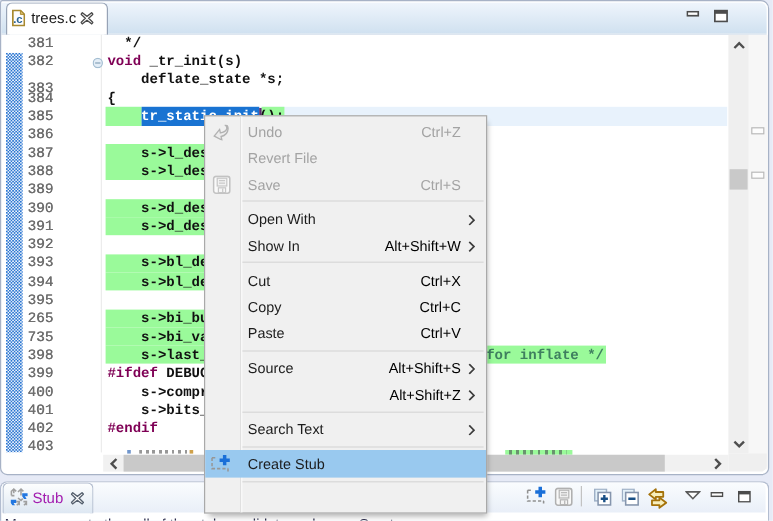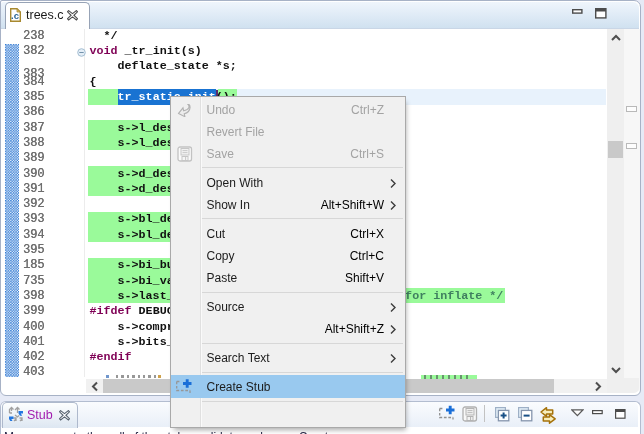--- a/index.html
+++ b/index.html
@@ -52,36 +52,36 @@
 <div class="abs" style="left:215.5px;top:89.8px;width:2px;height:14px;background:#5b2a6a"></div>
 <div class="abs" style="left:88px;top:119.9px;width:269.5px;height:15.3px;background:#9afa9a"></div>
 <div class="abs" style="left:88px;top:135.2px;width:290.5px;height:15.3px;background:#9afa9a"></div>
 <div class="abs" style="left:88px;top:165.8px;width:269.5px;height:15.3px;background:#9afa9a"></div>
 <div class="abs" style="left:88px;top:181.1px;width:290.5px;height:15.3px;background:#9afa9a"></div>
 <div class="abs" style="left:88px;top:211.7px;width:262.5px;height:15.3px;background:#9afa9a"></div>
 <div class="abs" style="left:88px;top:227.0px;width:304.5px;height:15.3px;background:#9afa9a"></div>
 <div class="abs" style="left:88px;top:257.6px;width:129.5px;height:15.3px;background:#9afa9a"></div>
 <div class="abs" style="left:88px;top:272.9px;width:143.5px;height:15.3px;background:#9afa9a"></div>
 <div class="abs" style="left:88px;top:288.2px;width:416.5px;height:15.3px;background:#9afa9a"></div>
-<div class="abs num" style="left:0;top:28.8px;width:44.5px;height:15.3px">238</div>
+<div class="abs num" style="left:0;top:28.8px;width:44.5px;height:15.3px">381</div>
 <div class="abs num" style="left:0;top:44.1px;width:44.5px;height:15.3px">382</div>
 <div class="abs num" style="left:0;top:67px;width:44.5px;height:15.3px">383</div>
 <div class="abs num" style="left:0;top:74.7px;width:44.5px;height:15.3px">384</div>
 <div class="abs num" style="left:0;top:90.0px;width:44.5px;height:15.3px">385</div>
 <div class="abs num" style="left:0;top:105.3px;width:44.5px;height:15.3px">386</div>
 <div class="abs num" style="left:0;top:120.6px;width:44.5px;height:15.3px">387</div>
 <div class="abs num" style="left:0;top:135.9px;width:44.5px;height:15.3px">388</div>
 <div class="abs num" style="left:0;top:151.2px;width:44.5px;height:15.3px">389</div>
 <div class="abs num" style="left:0;top:166.5px;width:44.5px;height:15.3px">390</div>
 <div class="abs num" style="left:0;top:181.8px;width:44.5px;height:15.3px">391</div>
 <div class="abs num" style="left:0;top:197.1px;width:44.5px;height:15.3px">392</div>
 <div class="abs num" style="left:0;top:212.4px;width:44.5px;height:15.3px">393</div>
 <div class="abs num" style="left:0;top:227.7px;width:44.5px;height:15.3px">394</div>
 <div class="abs num" style="left:0;top:243.0px;width:44.5px;height:15.3px">395</div>
-<div class="abs num" style="left:0;top:258.3px;width:44.5px;height:15.3px">185</div>
+<div class="abs num" style="left:0;top:258.3px;width:44.5px;height:15.3px">265</div>
 <div class="abs num" style="left:0;top:273.6px;width:44.5px;height:15.3px">735</div>
 <div class="abs num" style="left:0;top:288.9px;width:44.5px;height:15.3px">398</div>
 <div class="abs num" style="left:0;top:304.2px;width:44.5px;height:15.3px">399</div>
 <div class="abs num" style="left:0;top:319.5px;width:44.5px;height:15.3px">400</div>
 <div class="abs num" style="left:0;top:334.8px;width:44.5px;height:15.3px">401</div>
 <div class="abs num" style="left:0;top:350.1px;width:44.5px;height:15.3px">402</div>
 <div class="abs num" style="left:0;top:365.4px;width:44.5px;height:15.3px">403</div>
 <svg class="abs" style="left:76.5px;top:47.8px" width="9" height="9" viewBox="0 0 9 9">
 <circle cx="4.5" cy="4.5" r="3.8" fill="#e4eef7" stroke="#a3bdd1" stroke-width="1"></circle>
 <line x1="2.3" y1="4.5" x2="6.7" y2="4.5" stroke="#7292ab" stroke-width="1"></line>
@@ -204,23 +204,24 @@
 <div class="msc " style="top:97px">Alt+Shift+W</div>
 <svg class="abs" style="left:218.5px;top:104px" width="6" height="9" viewBox="0 0 6 9">
 <path d="M1 0.5 L5 4.5 L1 8.5" fill="none" stroke="#3c3c3c" stroke-width="1.4"></path>
     </svg>
 <div class="sepl" style="top:121px"></div>
 <div class="abs mi " style="left:35.5px;top:126px;height:22px">Cut</div>
 <div class="msc " style="top:126px">Ctrl+X</div>
 <div class="abs mi " style="left:35.5px;top:148px;height:22px">Copy</div>
 <div class="msc " style="top:148px">Ctrl+C</div>
 <div class="abs mi " style="left:35.5px;top:170px;height:22px">Paste</div>
-<div class="msc " style="top:170px">Shift+V</div>
+<div class="msc " style="top:170px">Ctrl+V</div>
 <div class="sepl" style="top:194.5px"></div>
 <div class="abs mi " style="left:35.5px;top:199px;height:22px">Source</div>
+<div class="msc " style="top:199px">Alt+Shift+S</div>
 <svg class="abs" style="left:218.5px;top:206px" width="6" height="9" viewBox="0 0 6 9">
 <path d="M1 0.5 L5 4.5 L1 8.5" fill="none" stroke="#3c3c3c" stroke-width="1.4"></path>
     </svg>
 <div class="msc " style="top:221px">Alt+Shift+Z</div>
 <svg class="abs" style="left:218.5px;top:228px" width="6" height="9" viewBox="0 0 6 9">
 <path d="M1 0.5 L5 4.5 L1 8.5" fill="none" stroke="#3c3c3c" stroke-width="1.4"></path>
     </svg>
 <div class="sepl" style="top:245.5px"></div>
 <div class="abs mi " style="left:35.5px;top:250px;height:22px">Search Text</div>
 <svg class="abs" style="left:218.5px;top:257px" width="6" height="9" viewBox="0 0 6 9">

